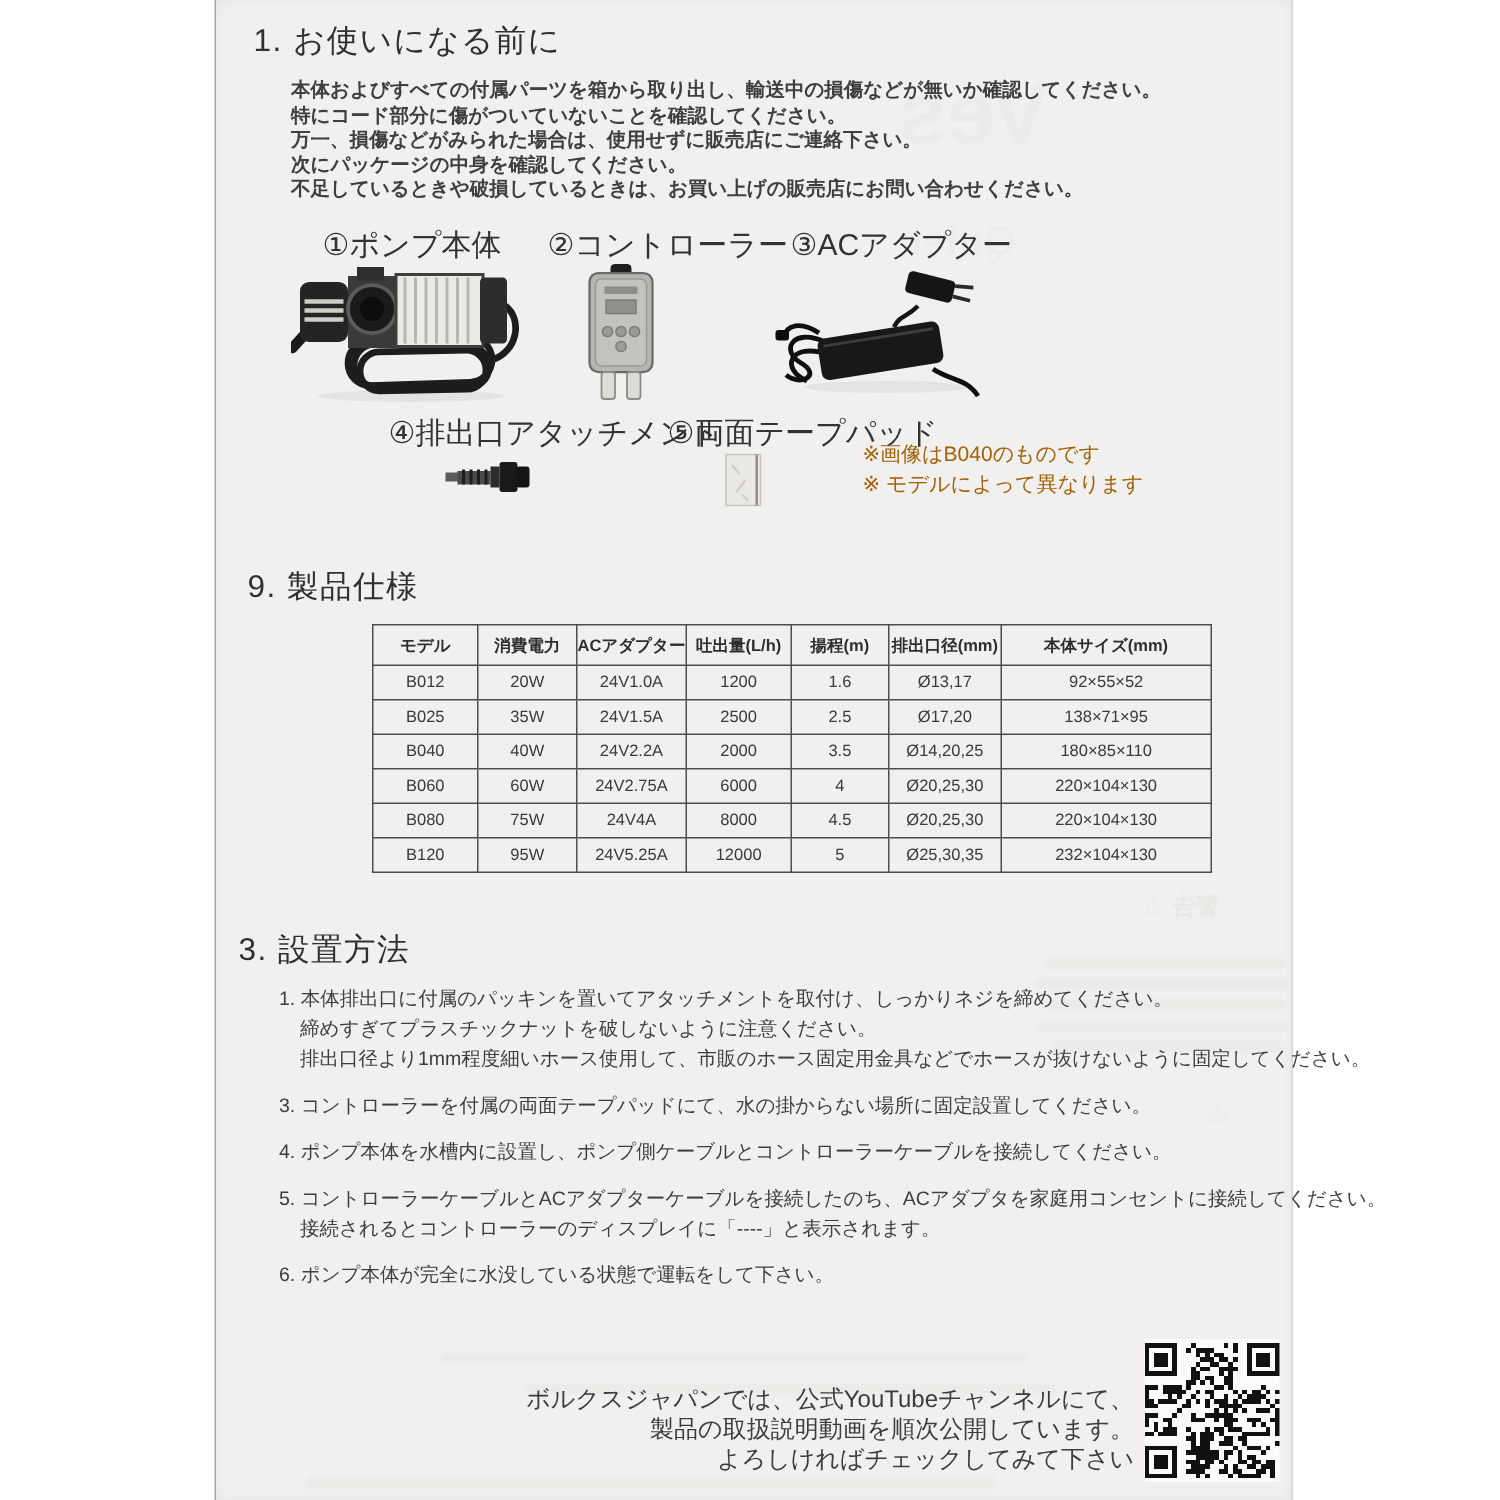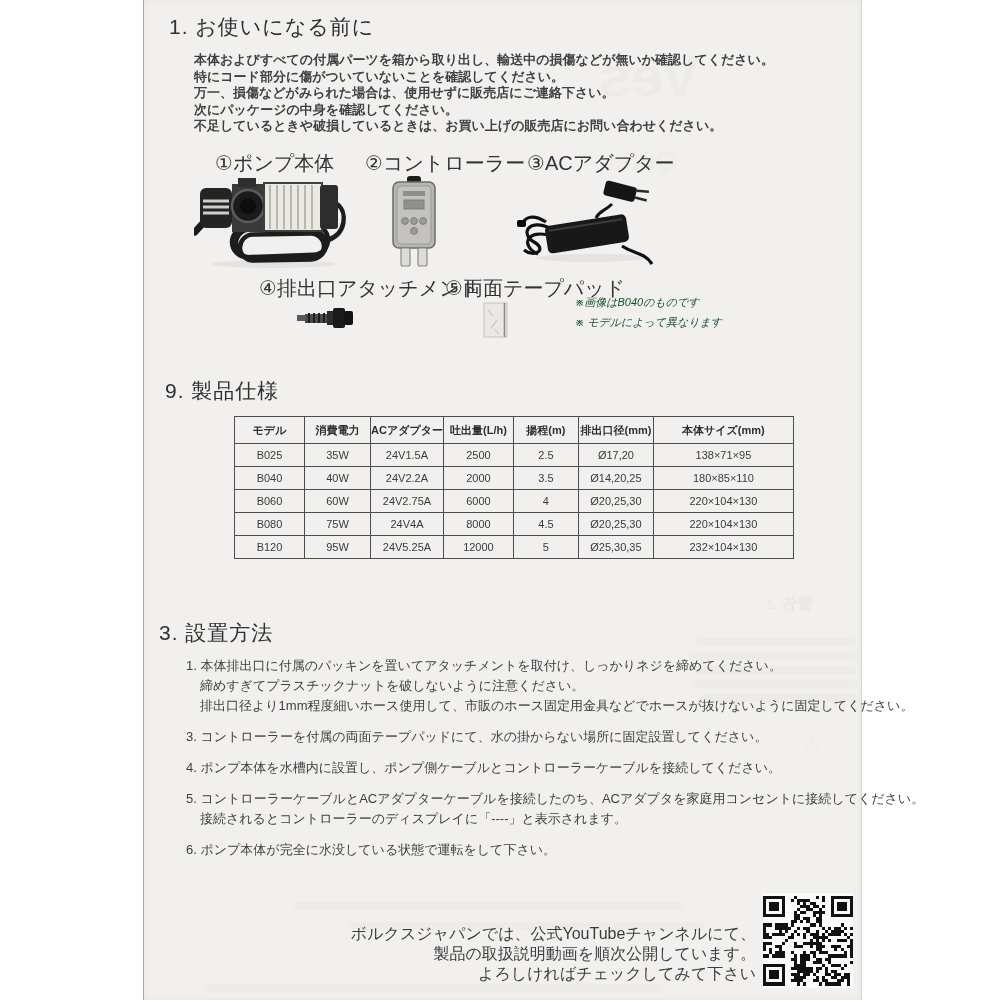--- a/index.html
+++ b/index.html
@@ -10,21 +10,21 @@
     background:linear-gradient(180deg,#f2f1ef 0%,#f0efed 55%,#eeede az 100%);
     background-color:#f1f0ee;
     border-left:1px solid #a8a6a2;
     border-right:1px solid #d8d6d2;
     box-shadow:0 0 8px rgba(0,0,0,.05) inset;
   }
   .abs{position:absolute;}
   .sec-title{font-size:21px;color:#303030;font-weight:500;letter-spacing:1px;white-space:nowrap;}
   .body-text{font-size:13px;color:#3f3f3f;line-height:16.6px;white-space:nowrap;font-weight:bold;}
   .part-label{font-size:20px;color:#333;white-space:nowrap;}
-  .note-text{font-size:11px;color:#14532d;line-height:20px;white-space:nowrap;font-style:italic;}
+  .note-text{font-size:14px;color:#a16207;line-height:20px;white-space:nowrap;}
   .steps{font-size:13px;color:#3e3e3e;line-height:20px;}
   .steps div{white-space:nowrap;}
   .steps .gap{margin-top:11px;}
   .steps .cont{padding-left:14px;}
   table.spec{border-collapse:collapse;table-layout:fixed;}
   table.spec th,table.spec td{
     border:1px solid #4d4d4d;text-align:center;vertical-align:middle;
     font-size:11px;color:#2e2e2e;padding:0;white-space:nowrap;overflow:hidden;
   }
   table.spec th{font-weight:bold;height:26px;}
@@ -163,21 +163,21 @@
     <svg class="abs" style="left:339px;top:302px;" width="26" height="36" viewBox="0 0 26 36">
       <rect x="1" y="1" width="23" height="34" fill="#e9e8e3" stroke="#c6c4bf" stroke-width="1"></rect>
       <line x1="21.5" y1="1" x2="21.5" y2="35" stroke="#8d8b84" stroke-width="1.6"></line>
       <path d="M5 8 L10 14 M14 18 L8 26 M12 28 L16 32" stroke="#cfcdc6" stroke-width="1.4" fill="none"></path>
     </svg>
 
     <div class="abs note-text" style="left:431px;top:292px;">※画像はB040のものです</div>
     <div class="abs note-text" style="left:431px;top:312px;">※ モデルによって異なります</div>
 
     <div class="abs sec-title" style="left:21px;top:377px;">9. 製品仕様</div>
-    <table class="spec abs" style="left:90px;top:416px;">
+    <table class="spec abs" style="left:104px;top:416px;">
       <colgroup>
         <col style="width:70px">
           <col style="width:66px">
           <col style="width:70px">
         <col style="width:70px">
           <col style="width:65px">
           <col style="width:75px">
           <col style="width:140px">
       </colgroup>
       <thead>
@@ -185,20 +185,29 @@
             <th>モデル</th>
             <th>消費電力</th>
             <th>ACアダプター</th>
             <th>吐出量(L/h)</th>
             <th>揚程(m)</th>
             <th>排出口径(mm)</th>
             <th>本体サイズ(mm)</th>
           </tr>
         </thead>
       <tbody>
+          <tr>
+            <td>B012</td>
+            <td>20W</td>
+            <td>24V1.0A</td>
+            <td>1200</td>
+            <td>1.6</td>
+            <td>Ø13,17</td>
+            <td>92×55×52</td>
+          </tr>
           <tr>
             <td>B025</td>
             <td>35W</td>
             <td>24V1.5A</td>
             <td>2500</td>
             <td>2.5</td>
             <td>Ø17,20</td>
             <td>138×71×95</td>
           </tr>
           <tr>

